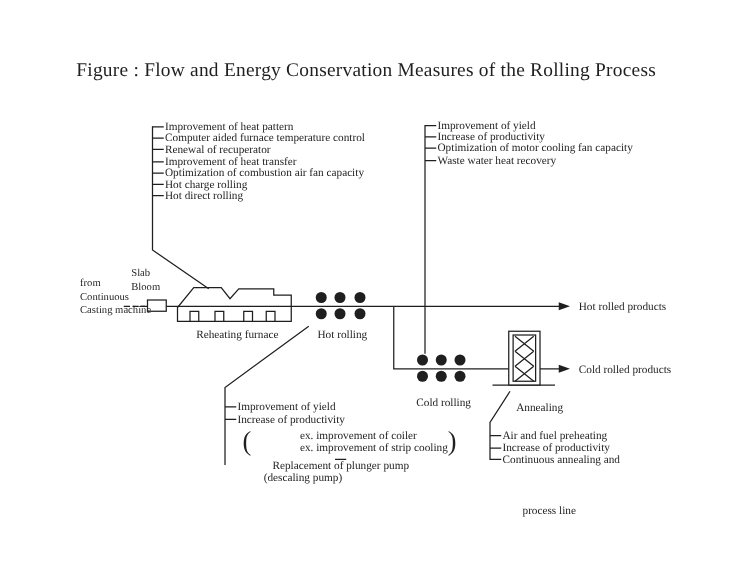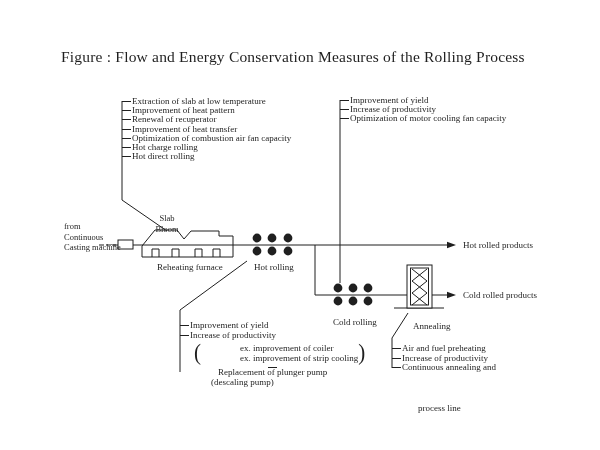--- a/index.html
+++ b/index.html
@@ -14,21 +14,21 @@
   .small{font-size:8.5px;line-height:10.5px;}
   .mlist{position:absolute;}
   .mrow{display:flex;align-items:center;white-space:nowrap;}
   .h93{height:9.3px;} .h94{height:9.4px;} .h10{height:10px;}
   .tick{width:9px;border-top:1px solid #1f1f1f;margin-right:1px;flex:none;}
   .mtext{font-size:9px;line-height:9px;}
   .ex-block{display:flex;align-items:center;margin-left:14px;margin-top:2px;height:22px;}
   .big-paren{font-size:21px;line-height:20px;transform:scaleY(1.05);}
   .ex-lines div{font-size:9px;line-height:10px;padding-left:39px;}
   .indent{white-space:nowrap;}
-  .slab-lines{text-align:center;width:30px;margin-left:47px;}
+  .slab-lines{width:30px;}
 </style>
 </head>
 <body>
 
 <div id="canvas">
 
   <svg id="diagram-svg" width="600" height="450" viewBox="0 0 600 450" stroke="#1f1f1f" stroke-width="1" fill="none">
 
     <path d="M99,245 H116" stroke-dasharray="5,2"></path>
     <path d="M112,245 H448"></path>
@@ -90,25 +90,25 @@
   <div class="abs lbl" style="left:254px;top:262px;">Hot rolling</div>
   <div class="abs lbl" style="left:333px;top:317px;">Cold rolling</div>
   <div class="abs lbl" style="left:413px;top:321px;">Annealing</div>
 
   <div class="abs lbl" style="left:463px;top:240px;">Hot rolled products</div>
   <div class="abs lbl" style="left:463px;top:290px;">Cold rolled products</div>
 
   <div class="mlist" style="left:122px;top:96.5px;">
     <div class="mrow h93">
         <span class="tick"></span>
-        <span class="mtext">Extraction of slab at low temperature</span>
+        <span class="mtext">Improvement of heat pattern</span>
       </div>
     <div class="mrow h93">
         <span class="tick"></span>
-        <span class="mtext">Improvement of heat pattern</span>
+        <span class="mtext">Computer aided furnace temperature control</span>
       </div>
     <div class="mrow h93">
         <span class="tick"></span>
         <span class="mtext">Renewal of recuperator</span>
       </div>
     <div class="mrow h93">
         <span class="tick"></span>
         <span class="mtext">Improvement of heat transfer</span>
       </div>
     <div class="mrow h93">
@@ -130,20 +130,24 @@
         <span class="tick"></span>
         <span class="mtext">Improvement of yield</span>
       </div>
     <div class="mrow h93">
         <span class="tick"></span>
         <span class="mtext">Increase of productivity</span>
       </div>
     <div class="mrow h93">
         <span class="tick"></span>
         <span class="mtext">Optimization of motor cooling fan capacity</span>
+      </div>
+    <div class="mrow h93">
+        <span class="tick"></span>
+        <span class="mtext">Waste water heat recovery</span>
       </div>
   </div>
 
   <div class="mlist" style="left:180px;top:320px;">
     <div class="mrow h10">
         <span class="tick"></span>
         <span class="mtext">Improvement of yield</span>
       </div>
     <div class="mrow h10">
         <span class="tick"></span>

